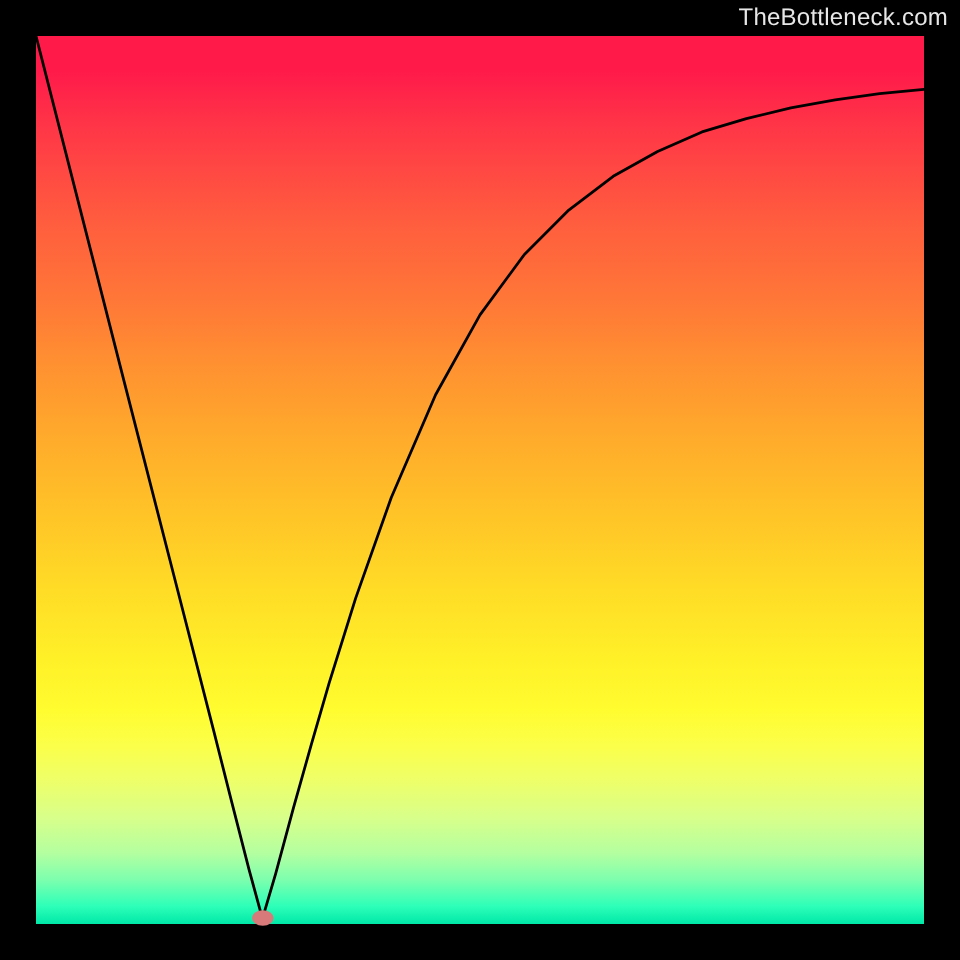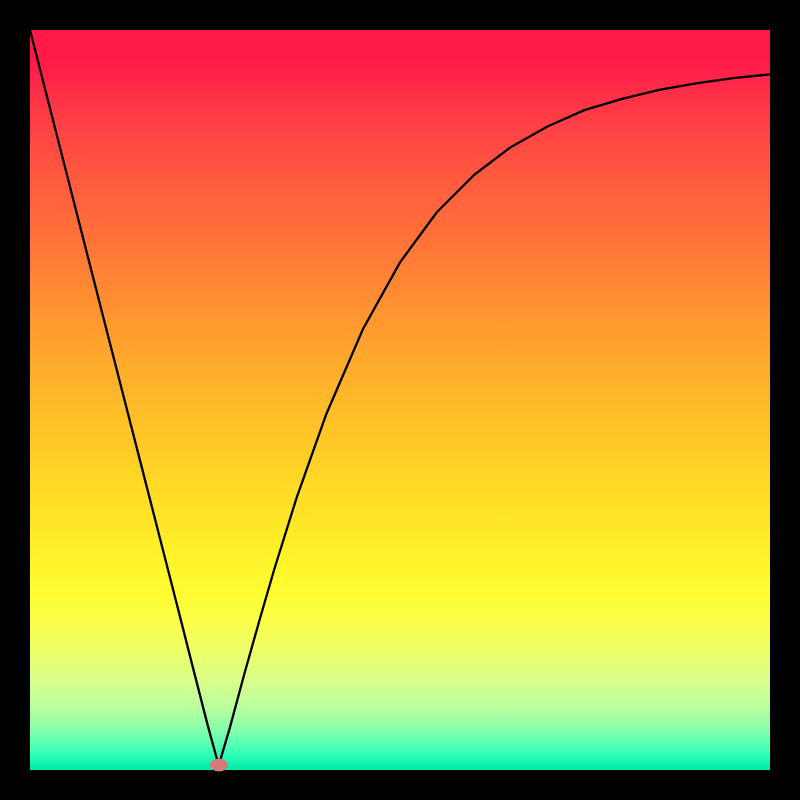--- a/index.html
+++ b/index.html
@@ -72,13 +72,14 @@
 </head>
 <body>
 
 <div class="frame">
   <div class="plot">
     <svg viewBox="0 0 740 740" preserveAspectRatio="none">
       <path id="curvePath" fill="none" stroke="#000" stroke-width="2.3" stroke-linejoin="round" stroke-linecap="round" d="M0.00 0.00 L37.00 145.04 L74.00 290.08 L111.00 434.38 L148.00 578.68 L162.80 637.14 L177.60 694.86 L188.70 735.56 L199.80 697.82 L214.60 643.06 L229.40 590.52 L244.20 539.46 L266.40 468.42 L296.00 384.80 L333.00 298.96 L370.00 232.36 L407.00 182.04 L444.00 145.04 L481.00 116.92 L518.00 96.20 L555.00 79.92 L592.00 68.82 L629.00 59.94 L666.00 53.28 L703.00 48.10 L740.00 44.40"></path>
     </svg>
     <div class="marker" id="markerDot" style="left: 25.5%; top: 99.3%;"></div>
   </div>
+  <div class="watermark">TheBottleneck.com</div>
 </div>
 
 </body></html>

